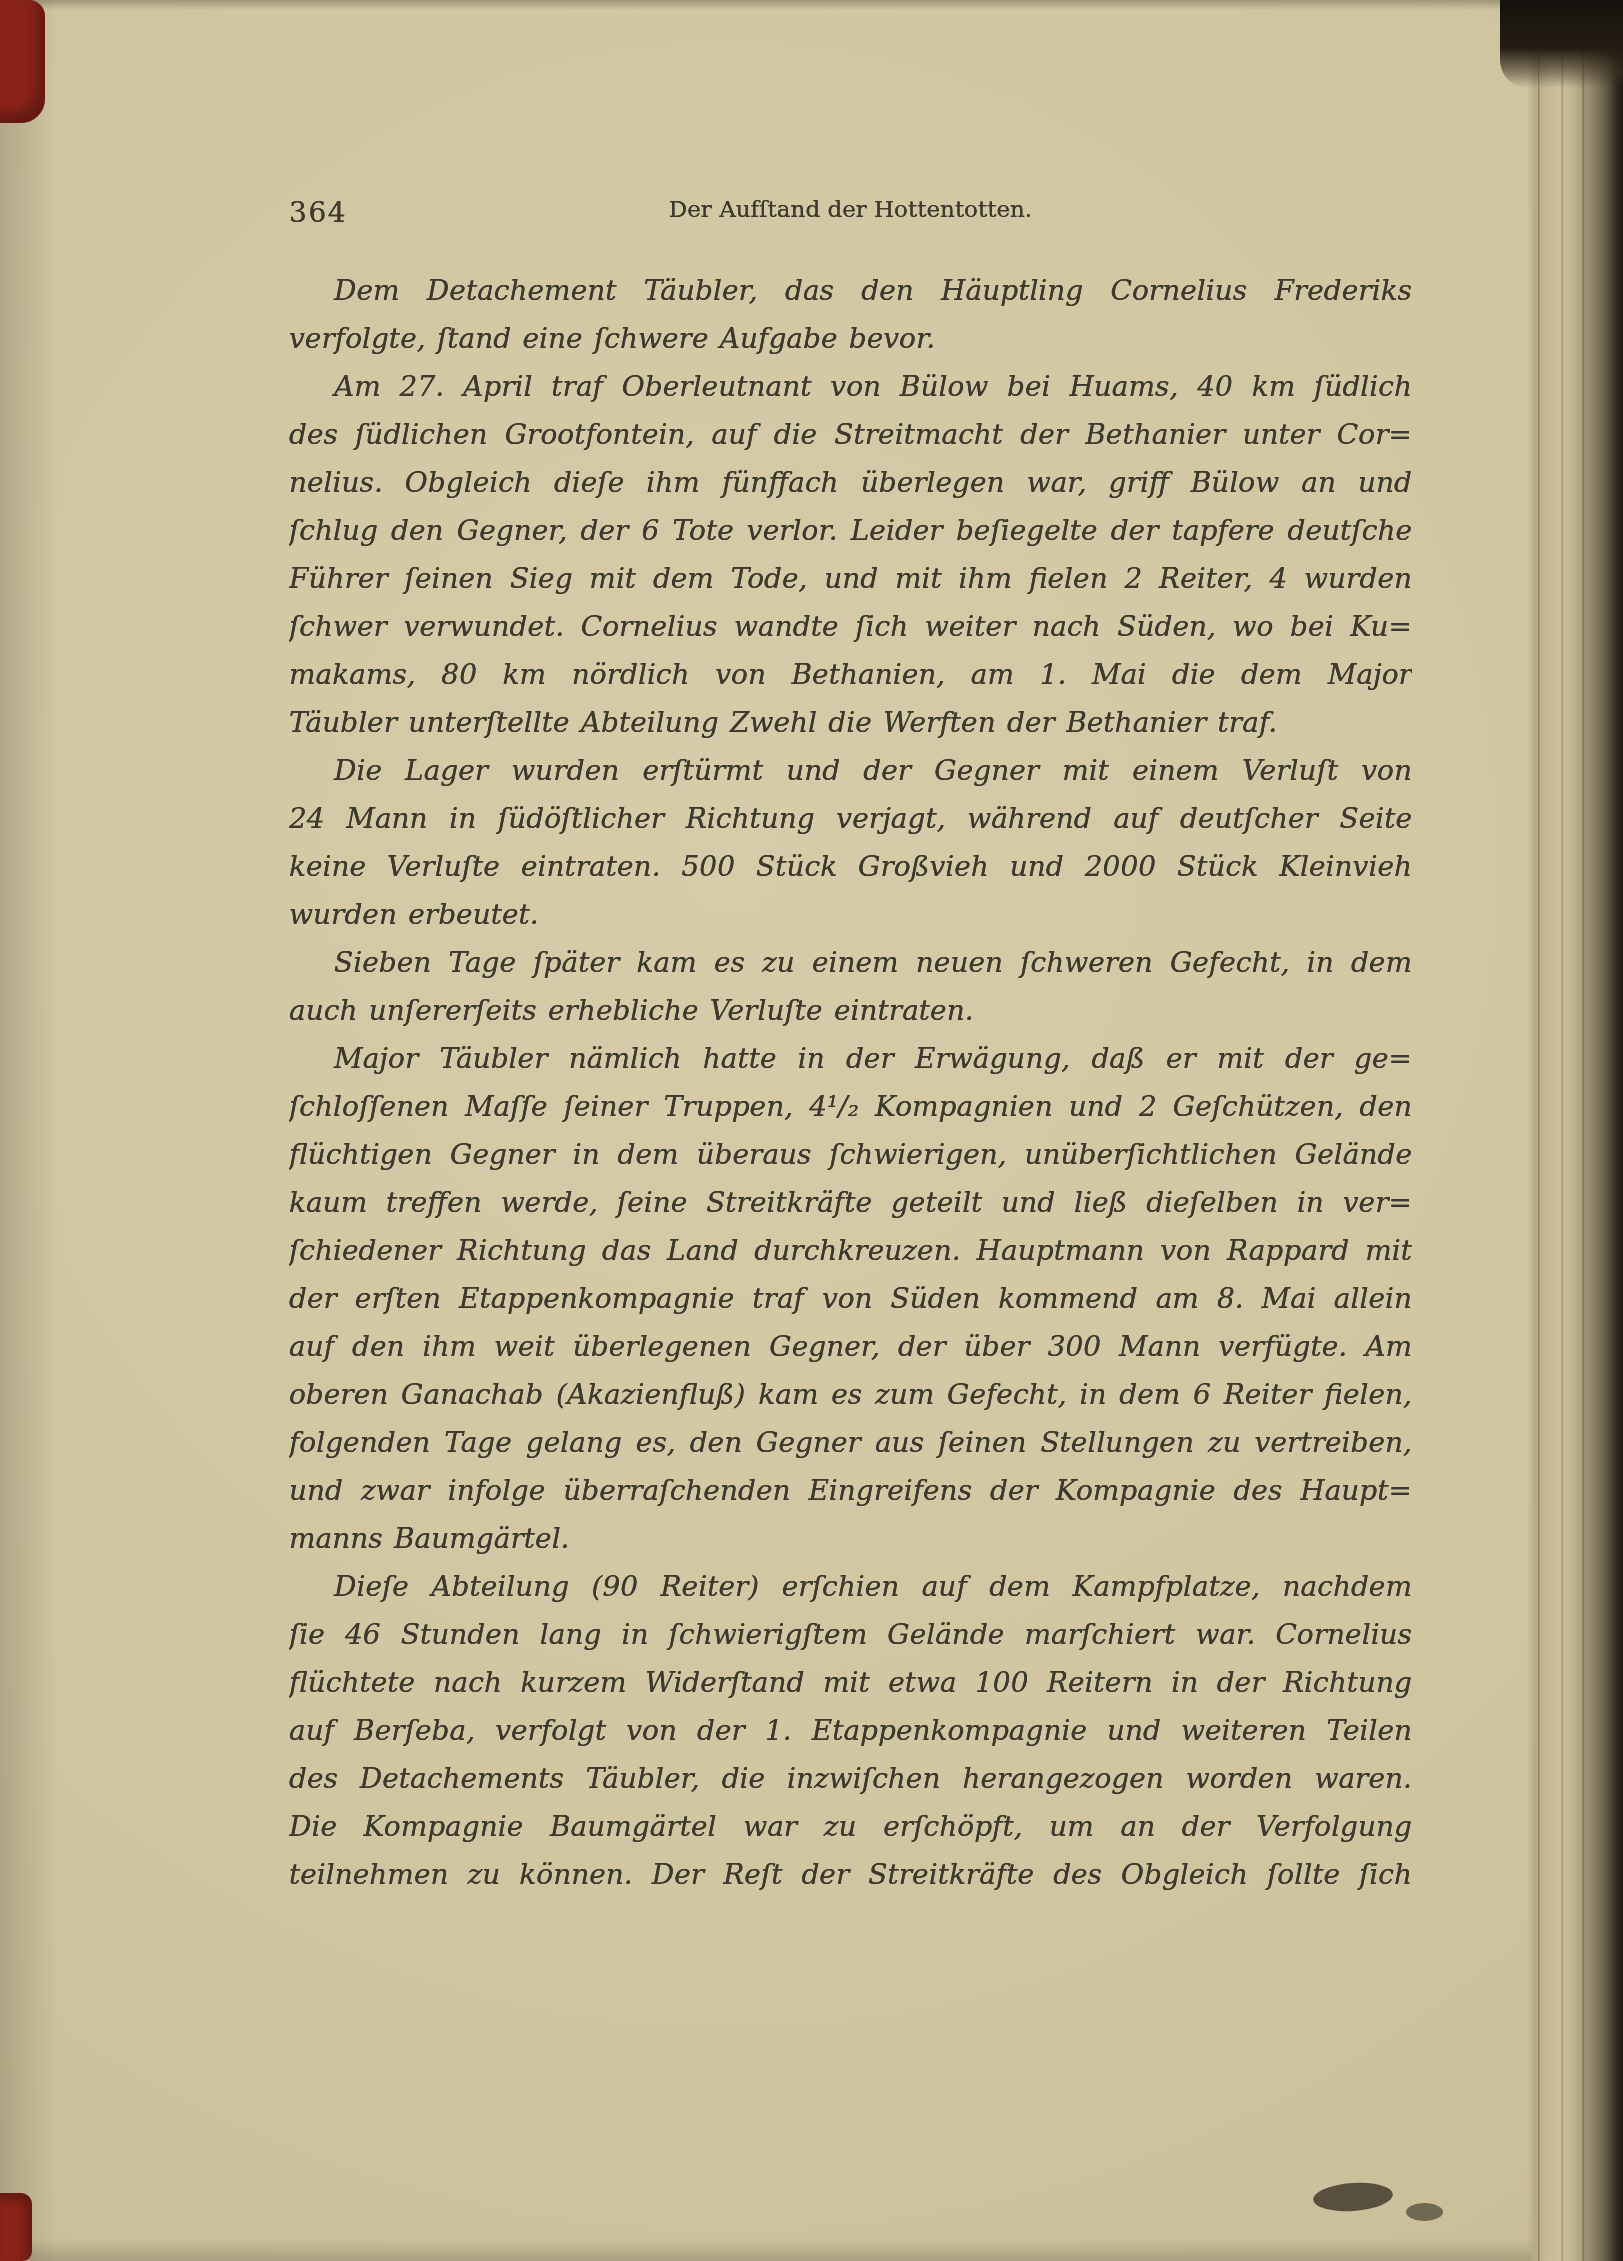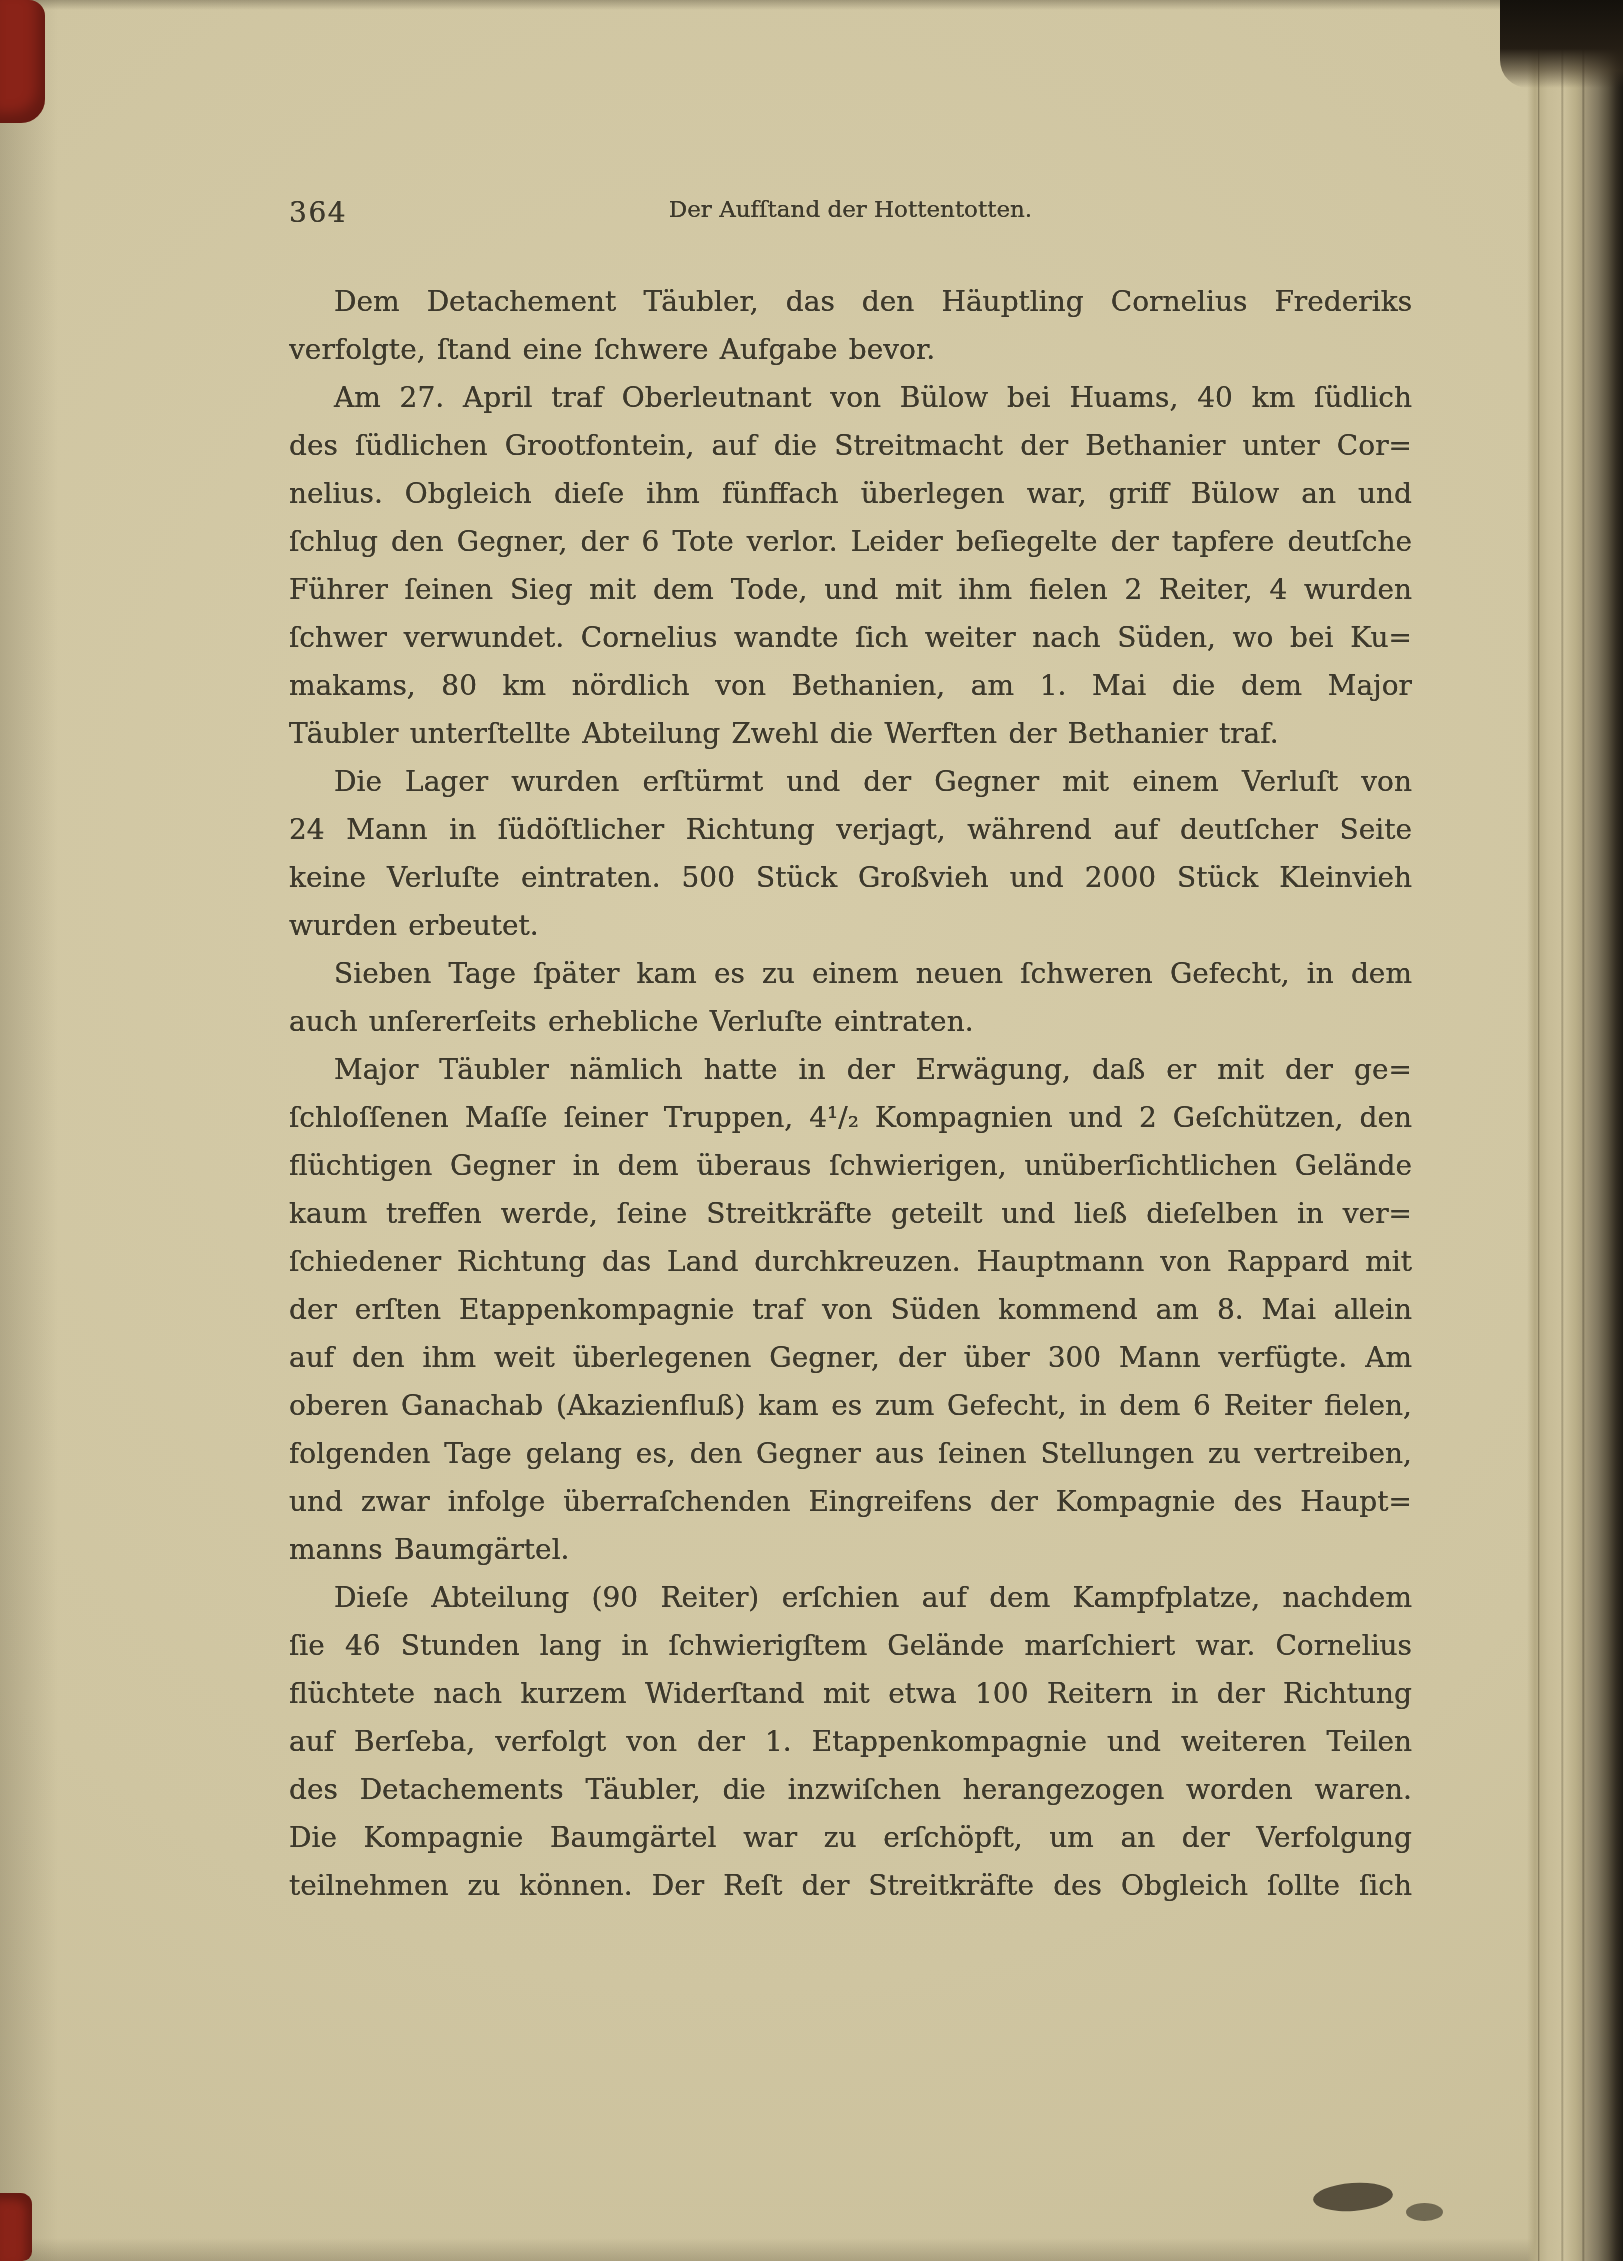--- a/index.html
+++ b/index.html
@@ -47,27 +47,27 @@
   .corner-tr{position:absolute;top:0;right:0;width:123px;height:88px;
     background:linear-gradient(to bottom, #14110c 0%, #241d14 55%, rgba(58,47,32,0.55) 80%, rgba(58,47,32,0) 100%);
     border-bottom-left-radius:28px;}
 
   .smudge-1{position:absolute;left:1313px;top:2183px;width:80px;height:28px;
     background:rgba(38,32,22,0.70);border-radius:50%;transform:rotate(-4deg);}
   .smudge-2{position:absolute;left:1406px;top:2203px;width:37px;height:18px;
     background:rgba(38,32,22,0.55);border-radius:50%;}
 
   .content{position:absolute;left:289px;top:196px;width:1123px;}
-  .running-head-row{position:relative;height:34px;margin-bottom:48px;}
+  .running-head-row{position:relative;height:34px;margin-bottom:37px;}
   .page-number{position:absolute;left:0;top:0;font-size:28px;letter-spacing:1.6px;
     text-shadow:0 0 0.4px #3d392c;}
   .running-head{position:absolute;left:0;right:0;top:0;text-align:center;font-size:23px;
     text-shadow:0 0 0.4px #3d392c;}
 
-  .body-text{font-size:28px;word-spacing:2.4px;}
+  .body-text{font-size:28px;word-spacing:2.4px;font-style:italic;}
   .line{height:48px;line-height:48px;overflow:hidden;
     text-align:justify;text-align-last:justify;
     text-shadow:0 0 0.4px #3d392c;}
   .line.first{text-indent:45px;}
   .line.end{text-align-last:left;}
   .paragraph{margin:0;}
 </style>
 </head>
 <body>
 

